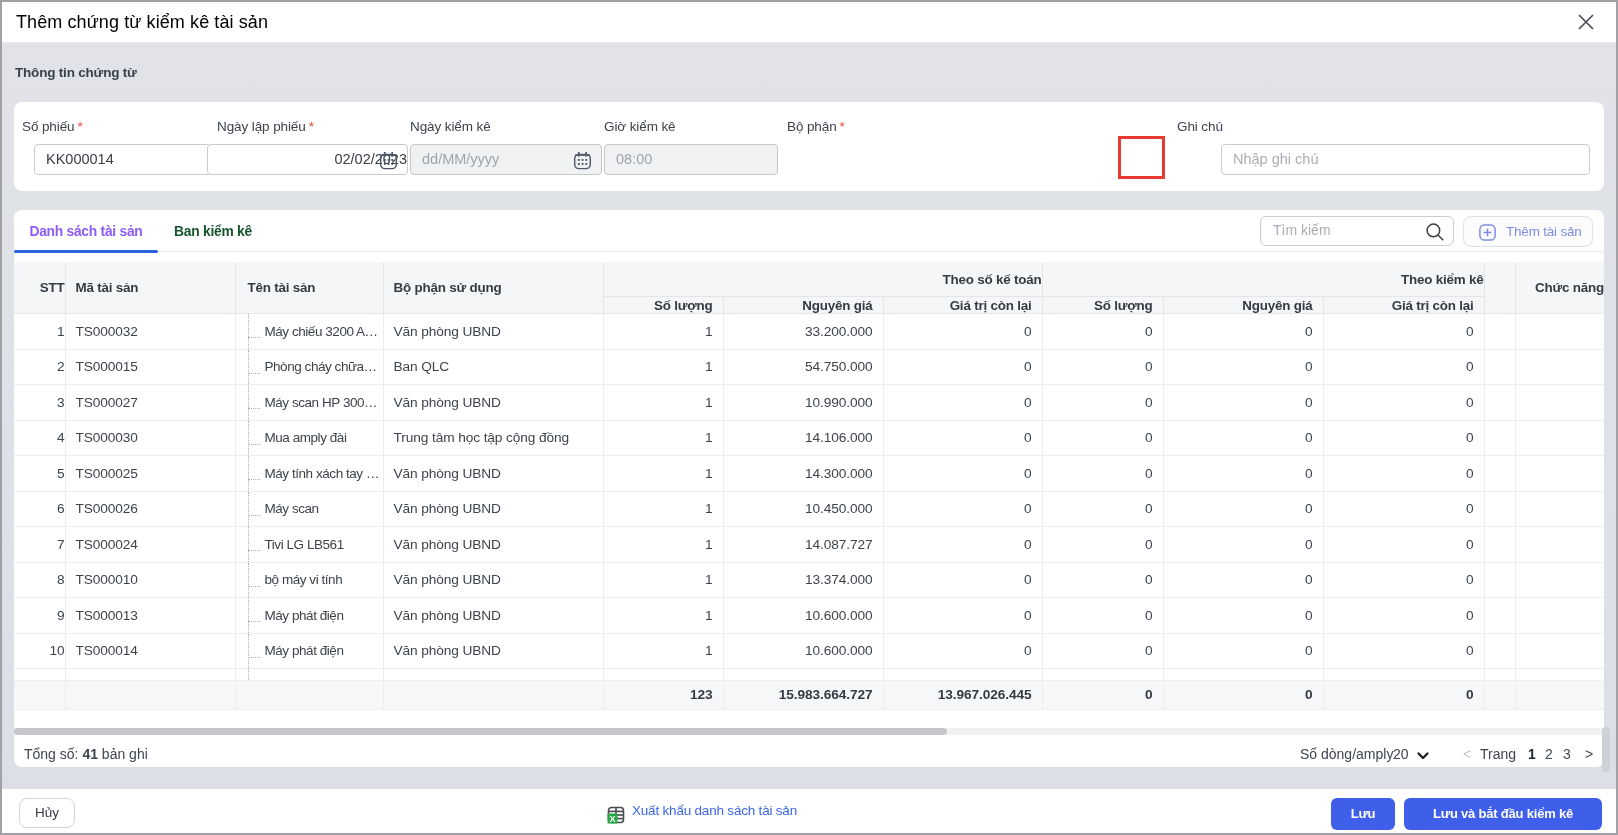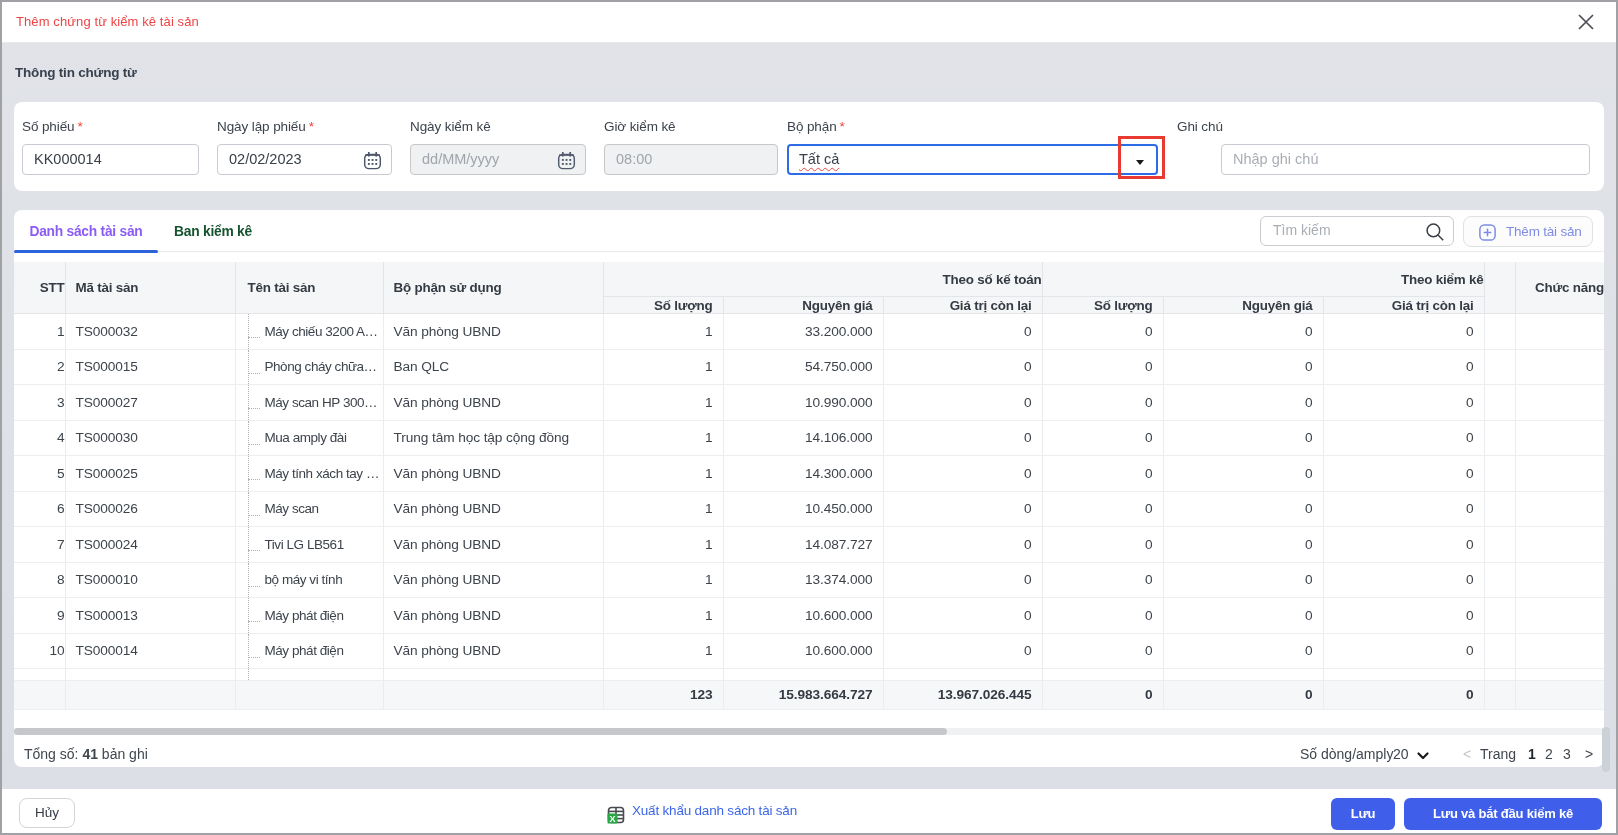--- a/index.html
+++ b/index.html
@@ -1,21 +1,21 @@
 <!DOCTYPE html>
 <html><head>
 <meta charset="utf-8">
 <style>
   * { margin:0; padding:0; box-sizing:border-box; }
   html,body { width:1618px; height:835px; overflow:hidden; }
   body { font-family:"Liberation Sans", sans-serif; background:linear-gradient(180deg,#e1e3e8 0%,#dee1e7 50%,#dbdee5 100%); position:relative; }
   .abs { position:absolute; }
   .frame { inset:0; border:2px solid #9fa1a4; z-index:60; pointer-events:none; }
   .header { left:2px; top:2px; width:1614px; height:41px; background:#fff; border-bottom:1px solid #e9eaeb; }
-  .title { position:absolute; left:14px; top:0; line-height:40px; font-size:13px; font-weight:500; color:#ef4444; letter-spacing:0.1px; }
+  .title { position:absolute; left:14px; top:0; line-height:40px; font-size:18px; font-weight:500; color:#000000; letter-spacing:0.1px; }
   .close { position:absolute; left:1575px; top:11px; width:18px; height:18px; }
   .seclabel { left:15px; top:65px; font-size:13.5px; font-weight:700; color:#39414f; letter-spacing:-0.2px; }
   .card { background:#fff; border-radius:8px; }
   .card1 { left:14px; top:102px; width:1590px; height:89px; }
   .flabel { position:absolute; top:16.5px; font-size:13.5px; letter-spacing:-0.1px; color:#3c434d; }
   .req { color:#ef4339; margin-left:3px; }
   .finput { position:absolute; top:41.5px; height:31px; border:1px solid #c7cbd1; border-radius:4px; background:#fff; font-size:14.5px; color:#394049; line-height:29px; padding-left:11px; }
   .ph { color:#a9aeb5; }
   .dis { background:#f0f1f2; border-color:#c6c7c9; color:#9fa5ac; }
   .calicon { position:absolute; top:6px; width:19px; height:19px; }
@@ -61,65 +61,62 @@
   <div class="abs header">
     <div class="title">Thêm chứng từ kiểm kê tài sản</div>
     <svg class="close" viewBox="0 0 18 18">
       <path d="M2 2 L16 16 M16 2 L2 16" stroke="#4b4f55" stroke-width="1.7" fill="none"></path>
     </svg>
   </div>
   <div class="abs seclabel">Thông tin chứng từ</div>
 
   <div class="abs card card1">
     <div class="flabel" style="left:8px">Số phiếu<span class="req">*</span></div>
-    <div class="finput" style="left:8px; width:177px;">KK000014</div>
+    <div class="finput" style="left:20px; width:177px;">KK000014</div>
 
     <div class="flabel" style="left:203px">Ngày lập phiếu<span class="req">*</span></div>
-    <div class="finput" style="left:203px; width:175px;">02/02/2023
+    <div class="finput" style="left:193px; width:201px;text-align:right;">02/02/2023
       <svg class="calicon" style="right:9px" viewBox="0 0 19 19">
         <rect x="1.7" y="3.4" width="15.6" height="14.2" rx="4.2" stroke="#4c556a" stroke-width="1.45" fill="none"></rect>
         <line x1="2" y1="4.1" x2="17" y2="4.1" stroke="#4c556a" stroke-width="1.5"></line>
         <line x1="5.8" y1="1" x2="5.8" y2="5.6" stroke="#4c556a" stroke-width="1.7"></line>
         <line x1="13.2" y1="1" x2="13.2" y2="5.6" stroke="#4c556a" stroke-width="1.7"></line>
         <g fill="#4c556a">
           <rect x="4.9" y="8" width="1.9" height="1.9"></rect>
           <rect x="8.6" y="8" width="1.9" height="1.9"></rect>
           <rect x="12.3" y="8" width="1.9" height="1.9"></rect>
           <rect x="4.9" y="12" width="1.9" height="1.9"></rect>
           <rect x="8.6" y="12" width="1.9" height="1.9"></rect>
           <rect x="12.3" y="12" width="1.9" height="1.9"></rect>
         </g>
       </svg>
     </div>
 
     <div class="flabel" style="left:396px">Ngày kiểm kê</div>
-    <div class="finput dis" style="left:396px; width:176px;">dd/MM/yyyy
+    <div class="finput dis" style="left:396px; width:192px;">dd/MM/yyyy
       <svg class="calicon" style="right:9px" viewBox="0 0 19 19">
         <rect x="1.7" y="3.4" width="15.6" height="14.2" rx="4.2" stroke="#525b6e" stroke-width="1.45" fill="none"></rect>
         <line x1="2" y1="4.1" x2="17" y2="4.1" stroke="#525b6e" stroke-width="1.5"></line>
         <line x1="5.8" y1="1" x2="5.8" y2="5.6" stroke="#525b6e" stroke-width="1.7"></line>
         <line x1="13.2" y1="1" x2="13.2" y2="5.6" stroke="#525b6e" stroke-width="1.7"></line>
         <g fill="#525b6e">
           <rect x="4.9" y="8" width="1.9" height="1.9"></rect>
           <rect x="8.6" y="8" width="1.9" height="1.9"></rect>
           <rect x="12.3" y="8" width="1.9" height="1.9"></rect>
           <rect x="4.9" y="12" width="1.9" height="1.9"></rect>
           <rect x="8.6" y="12" width="1.9" height="1.9"></rect>
           <rect x="12.3" y="12" width="1.9" height="1.9"></rect>
         </g>
       </svg>
     </div>
 
     <div class="flabel" style="left:590px">Giờ kiểm kê</div>
     <div class="finput dis" style="left:590px; width:174px;">08:00</div>
 
     <div class="flabel" style="left:773px">Bộ phận<span class="req">*</span></div>
-    <div class="finput focus" style="left:773px; width:371px;"><span class="squig">Tất cả</span>
-      <span class="caret" style="right:12px; top:14px;"></span>
-    </div>
 
     <div class="flabel" style="left:1163px">Ghi chú</div>
     <div class="finput ph" style="left:1207px; width:369px;">Nhập ghi chú</div>
   </div>
 
   <div class="abs redbox"></div>
 
   <div class="abs card card2">
     <div class="tabs-line"></div>
     <div class="tab1">Danh sách tài sản</div>

